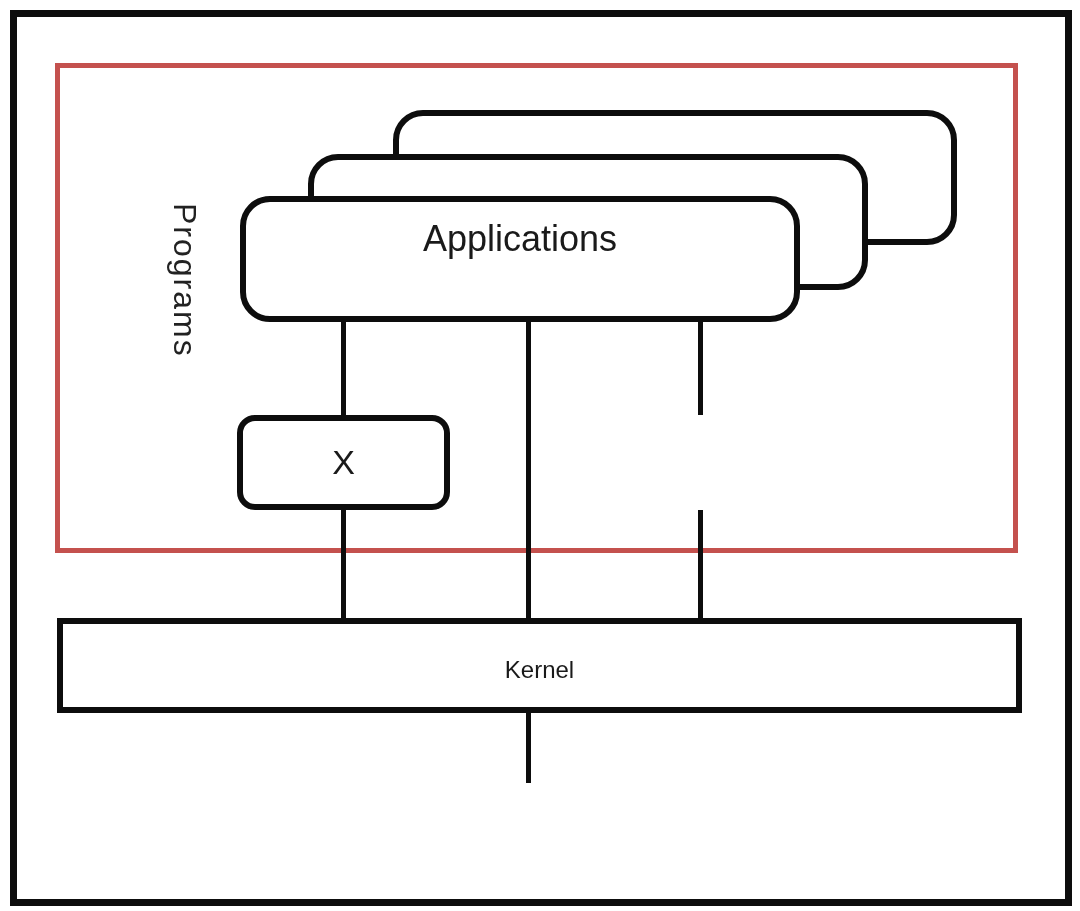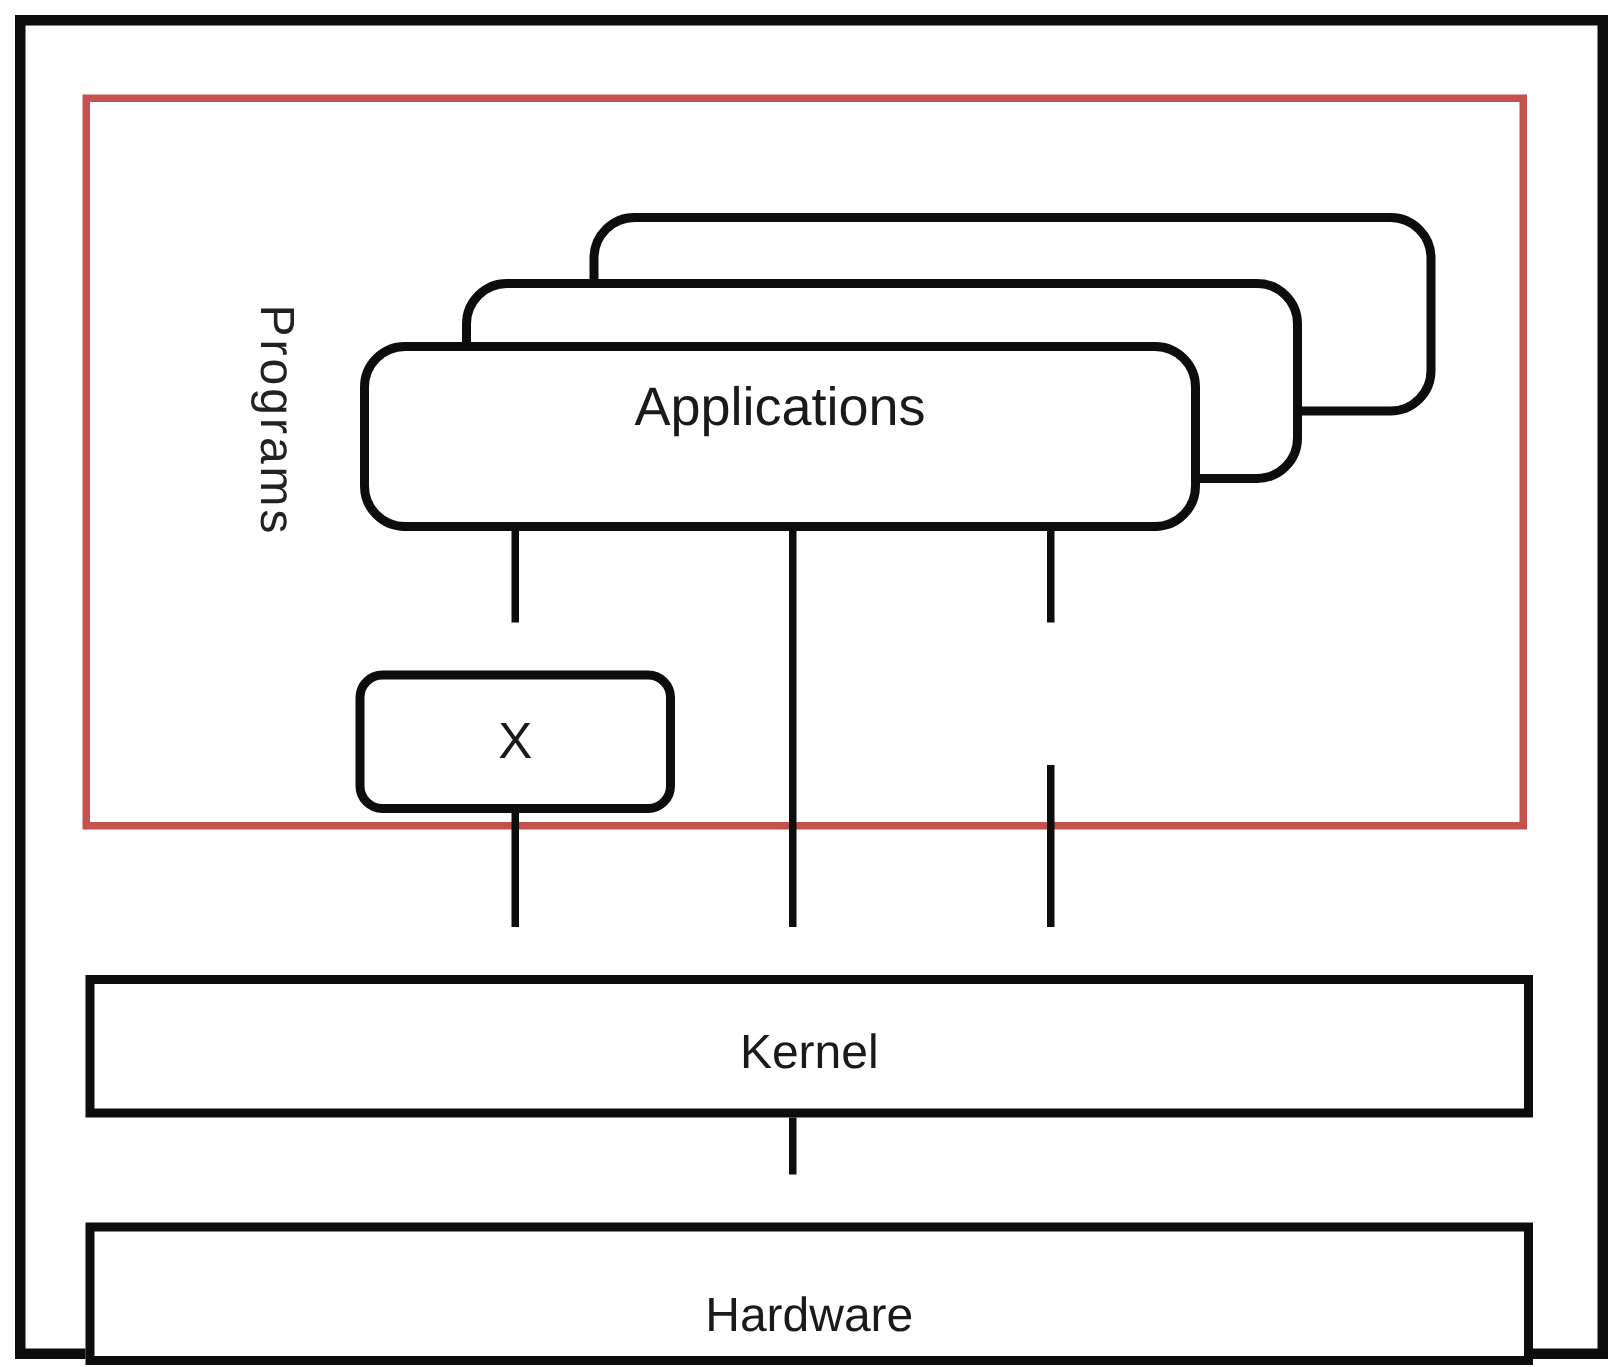--- a/index.html
+++ b/index.html
@@ -25,36 +25,35 @@
   }
   .vlabel {
     left: 166px; top: 203px;
     writing-mode: vertical-rl;
     font-size: 32px; letter-spacing: 2px;
     color: #222222;
   }
   .node {
     background: var(--bg, #ffffff);
     border: 6px solid var(--ink, #0d0d0d);
-    margin-top: 32px;
   }
   .stack-back  { left: 393px; top: 110px; width: 564px; height: 135px; border-radius: 30px; }
   .stack-mid   { left: 308px; top: 154px; width: 560px; height: 136px; border-radius: 30px; }
   .stack-front {
     left: 240px; top: 196px; width: 560px; height: 126px; border-radius: 30px;
     text-align: center; font-size: 36px; padding-top: 16px;
   }
   .small-node {
     border-radius: 18px; font-size: 34px;
     display: flex; align-items: center; justify-content: center;
   }
   .x-node     { left: 237px; top: 415px; width: 213px; height: 95px; }
   .shell-node { left: 598px; top: 415px; width: 212px; height: 95px; padding-top: 30px; }
   .bar-node {
-    font-size: 32px;
+    font-size: 24px;
     display: flex; align-items: center; justify-content: center; text-align: right;
   }
   .kernel-node   { left: 57px; top: 618px; width: 965px; height: 95px; padding-top: 8px; }
   .hardware-node { left: 57px; top: 783px; width: 965px; height: 95px; padding-top: 28px; }
 
   .conn { width: 5px; background: var(--ink, #0d0d0d); }
   .c-app-x      { left: 341px; top: 322px; height: 93px; }
   .c-app-kernel { left: 526px; top: 322px; height: 296px; }
   .c-app-shell  { left: 698px; top: 322px; height: 93px; }
   .c-x-kernel   { left: 341px; top: 510px; height: 108px; }
@@ -88,17 +87,14 @@
 
   <div class="abs node small-node x-node">
     <span>X</span>
   </div>
 
 
   <div class="abs node bar-node kernel-node">
     <span>Kernel</span>
   </div>
 
-  <div class="abs node bar-node hardware-node">
-    <span>Hardware</span>
-  </div>
 
 </div>
 
 </body></html>

